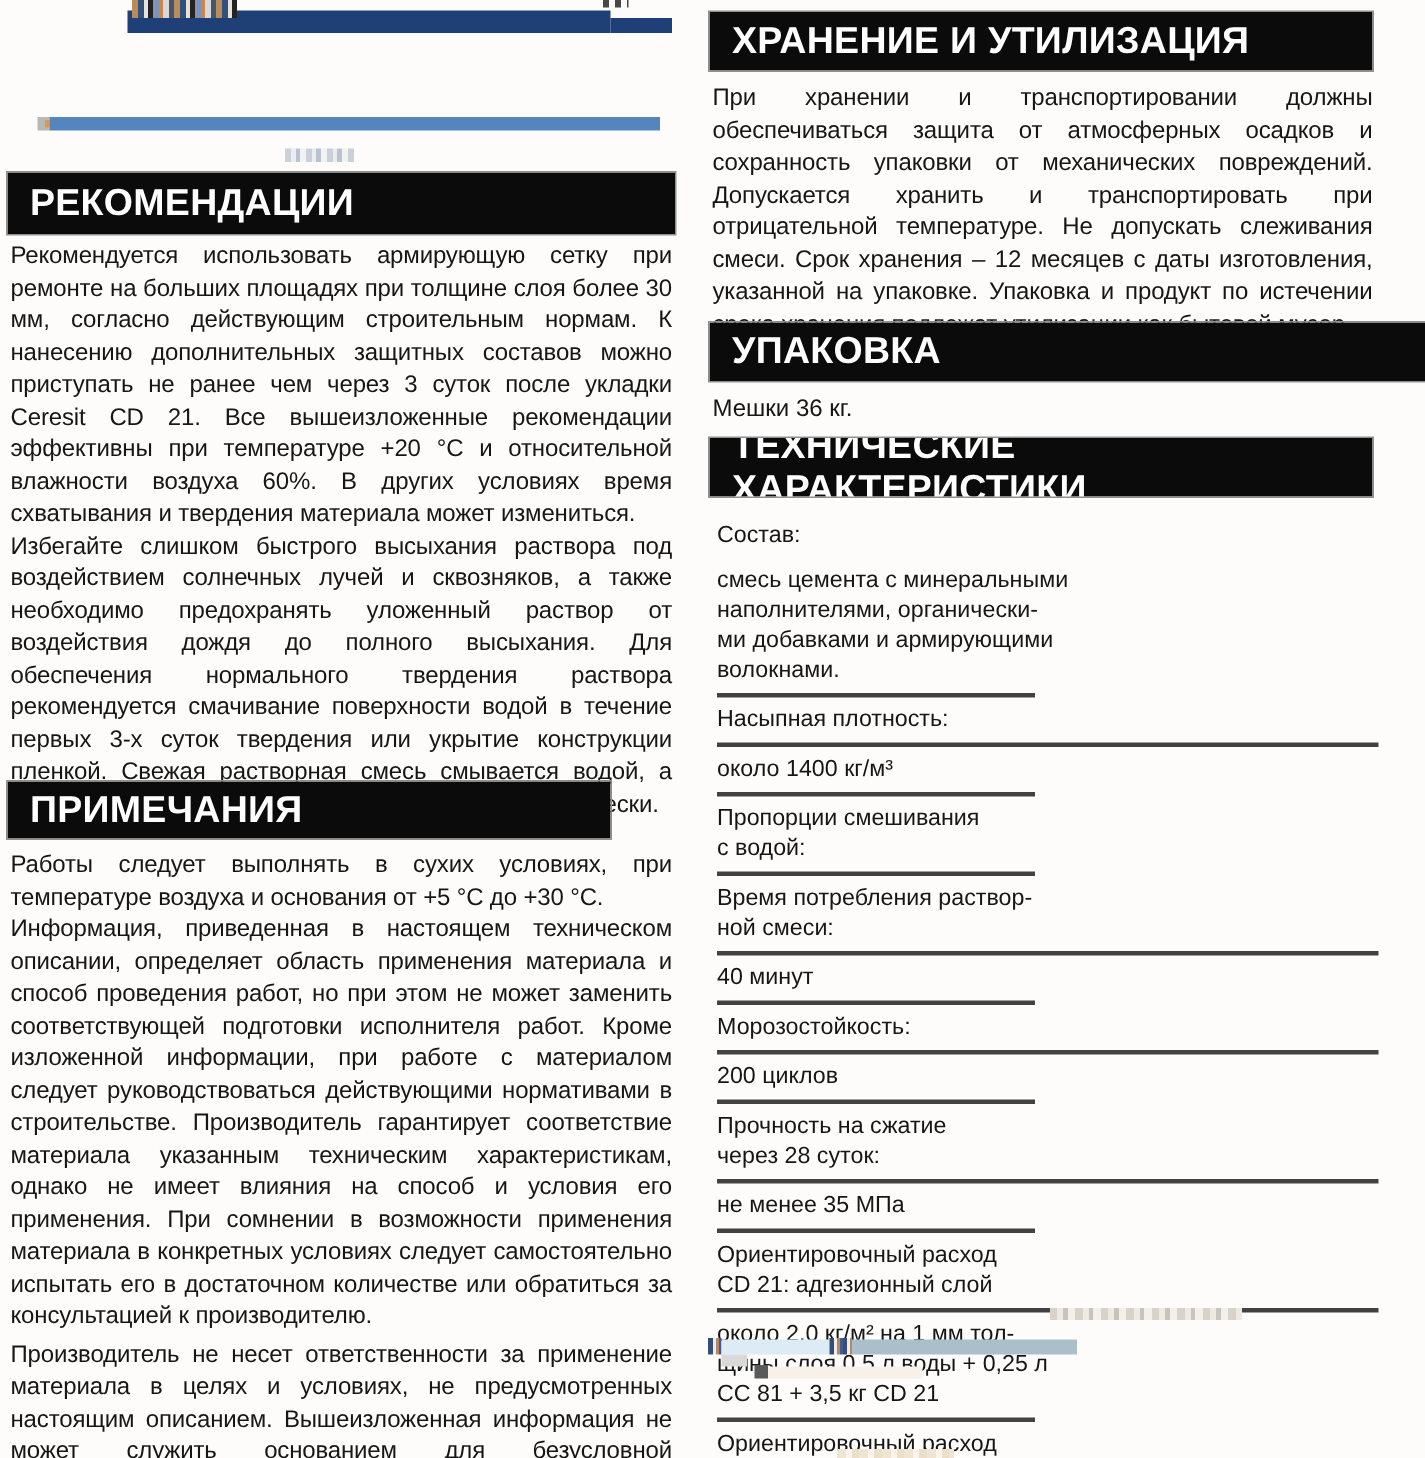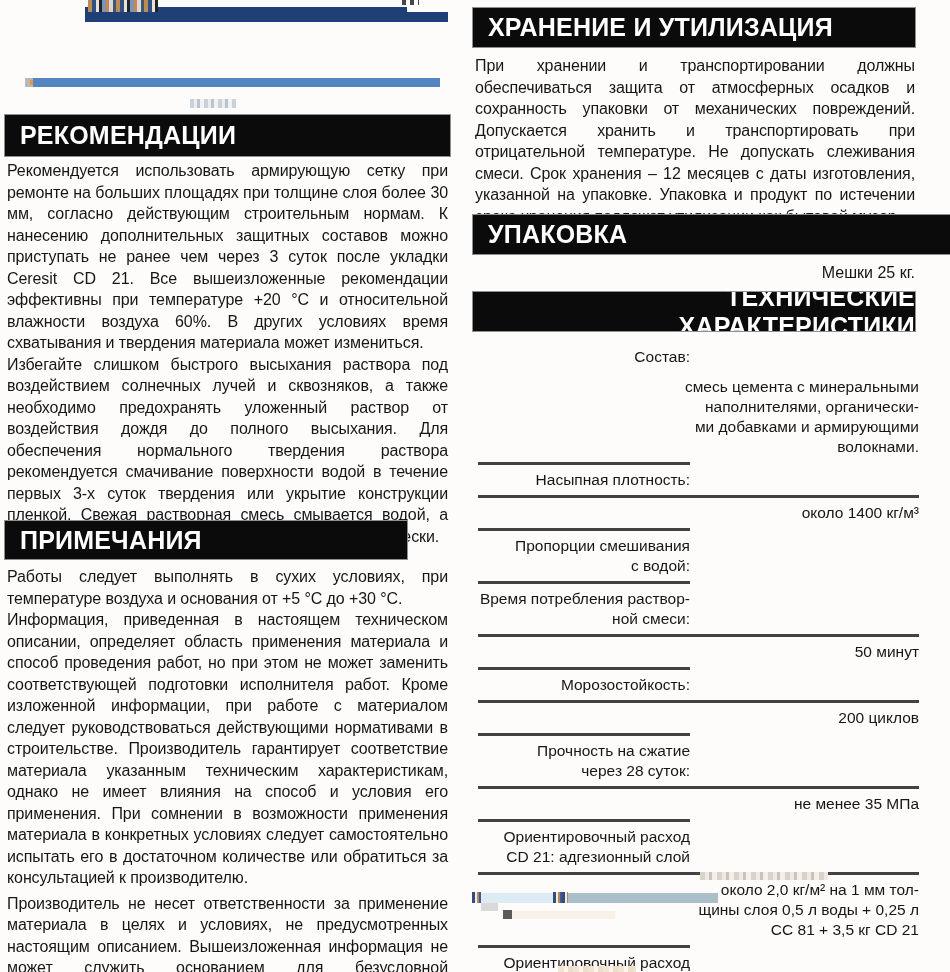--- a/index.html
+++ b/index.html
@@ -2,21 +2,21 @@
 <html><head>
 <meta charset="utf-8">
 <style>
   html,body{margin:0;padding:0;}
   body{
     width:950px;height:972px;position:relative;overflow:hidden;
     background:#fdfcfb;
     font-family:"Liberation Sans","DejaVu Sans",sans-serif;
     color:#161616;
   }
-  .abs{position:absolute;text-align:right;}
+  .abs{position:absolute;}
   
   .hdr{
     background:#0b0b0b;color:#ffffff;outline:1.5px solid #8f8f8f;
     display:flex;align-items:center;
     font-weight:bold;font-size:25px;letter-spacing:.2px;
     padding-left:15px;box-sizing:border-box;
   }
   
   .txt{
     font-size:16px;line-height:21.5px;letter-spacing:-0.1px;
@@ -101,21 +101,21 @@
 </div>
 
 <div class="abs txt" style="left:475px;top:55px;width:440px;">
   <p>При хранении и транспортировании должны обеспечиваться защита от атмосферных осадков и сохранность упаковки от механических повреждений. Допускается хранить и транспортировать при отрицательной температуре. Не допускать слеживания смеси. Срок хранения – 12 месяцев с даты изготовления, указанной на упаковке. Упаковка и продукт по истечении срока хранения подлежат утилизации как бытовой мусор.</p>
 </div>
 
 <div class="abs hdr" style="left:473px;top:215px;width:495px;height:39px;">
   <span>УПАКОВКА</span>
 </div>
 
-<div class="abs plain" style="left:475px;top:262px;width:440px;">Мешки 25 кг.</div>
+<div class="abs plain" style="left:475px;top:262px;width:440px;">Мешки 36 кг.</div>
 
 <div class="abs hdr" style="left:473px;top:292px;width:442px;height:39px;">
   <span>ТЕХНИЧЕСКИЕ ХАРАКТЕРИСТИКИ</span>
 </div>
 
 <div class="abs spec-table" style="left:478px;top:342px;">
   <div class="trow">
     <div class="tlabel ml">Состав:</div>
     <div class="tvalue ml">смесь цемента с минеральными
 наполнителями, органически-
@@ -126,21 +126,21 @@
     <div class="tlabel ml">Насыпная плотность:</div>
     <div class="tvalue ml">около  1400 кг/м³</div>
   </div>
   <div class="trow rule">
     <div class="tlabel ml">Пропорции смешивания
 с водой:</div>
   </div>
   <div class="trow rule">
     <div class="tlabel ml">Время потребления раствор-
 ной смеси:</div>
-    <div class="tvalue ml">50 минут</div>
+    <div class="tvalue ml">40 минут</div>
   </div>
   <div class="trow rule">
     <div class="tlabel ml">Морозостойкость:</div>
     <div class="tvalue ml">200 циклов</div>
   </div>
   <div class="trow rule">
     <div class="tlabel ml">Прочность на сжатие
 через 28 суток:</div>
     <div class="tvalue ml">не менее 35 МПа</div>
   </div>

